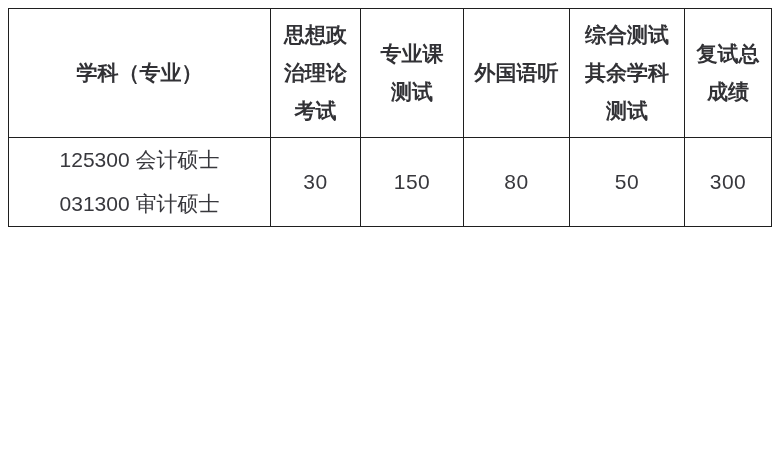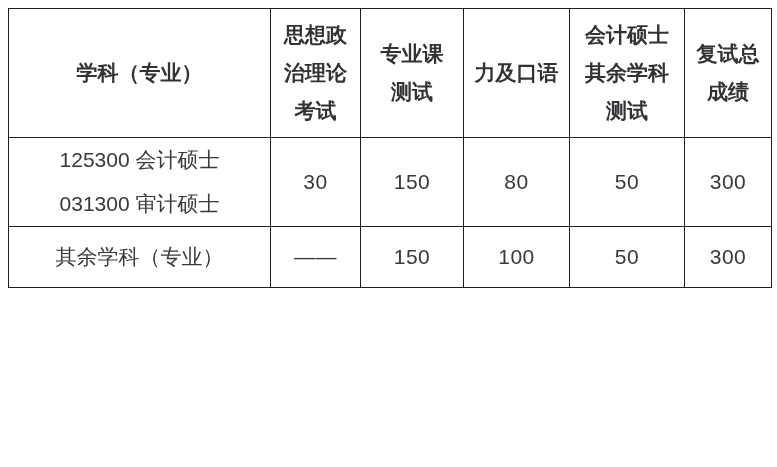--- a/index.html
+++ b/index.html
@@ -67,24 +67,24 @@
       <th>
         <span class="hline">思想政</span>
         <span class="hline">治理论</span>
         <span class="hline">考试</span>
       </th>
       <th>
         <span class="hline">专业课</span>
         <span class="hline">测试</span>
       </th>
       <th>
-        <span class="hline">力及口语</span>
+        <span class="hline">外国语听</span>
       </th>
       <th>
-        <span class="hline">会计硕士</span>
+        <span class="hline">综合测试</span>
         <span class="hline">其余学科</span>
         <span class="hline">测试</span>
       </th>
       <th>
         <span class="hline">复试总</span>
         <span class="hline">成绩</span>
       </th>
     </tr>
   </thead>
   <tbody>
@@ -92,24 +92,14 @@
       <td>
         <span class="sline">125300 会计硕士</span>
         <span class="sline">031300 审计硕士</span>
       </td>
       <td><span class="val">30</span></td>
       <td><span class="val">150</span></td>
       <td><span class="val">80</span></td>
       <td><span class="val">50</span></td>
       <td><span class="val">300</span></td>
     </tr>
-    <tr class="r3">
-      <td>
-        <span>其余学科（专业）</span>
-      </td>
-      <td><span class="val">——</span></td>
-      <td><span class="val">150</span></td>
-      <td><span class="val">100</span></td>
-      <td><span class="val">50</span></td>
-      <td><span class="val">300</span></td>
-    </tr>
   </tbody>
 </table>
 
 </body></html>

